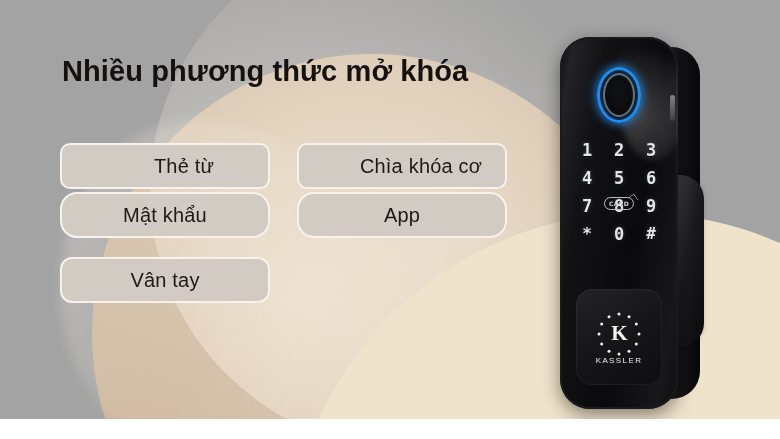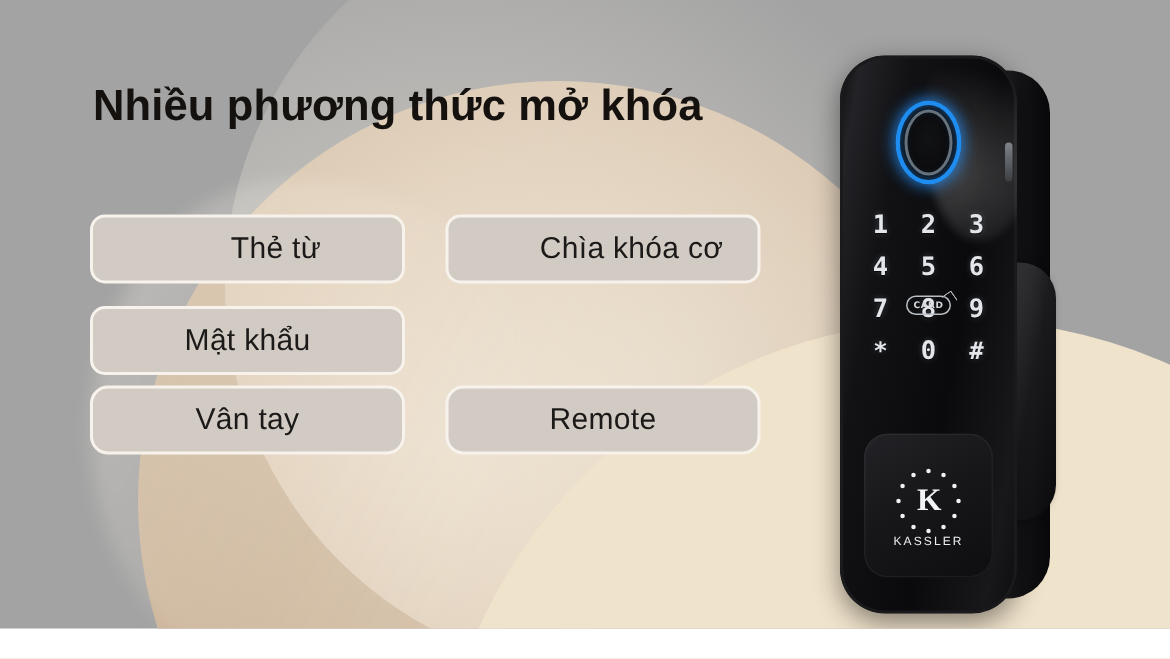--- a/index.html
+++ b/index.html
@@ -91,21 +91,21 @@
     justify-content: center;
     color: #1b1a18;
     font-size: 20px;
     font-weight: 400;
     letter-spacing: 0.2px;
     white-space: nowrap;
   }
   .col-left  { left: 60px;  width: 210px; }
   .col-right { left: 297px; width: 210px; text-align: right; }
   .row-1 { top: 143px; padding-left: 38px; }
-  .row-2 { top: 204px; }
+  .row-2 { top: 192px; border-radius: 17px; }
   .row-3 { top: 257px; border-radius: 12px; }
 
   
   #lock {
     position: absolute;
     left: 552px;
     top: 25px;
     width: 172px;
     height: 400px;
   }
@@ -327,22 +327,22 @@
   <div class="pill col-left row-2">
     <span>Mật khẩu</span>
   </div>
   <div class="pill col-left row-3">
     <span>Vân tay</span>
   </div>
 
   <div class="pill col-right row-1">
     <span>Chìa khóa cơ</span>
   </div>
-  <div class="pill col-right row-3">
-    <span>Remote</span>
+  <div class="pill col-right row-2">
+    <span>App</span>
   </div>
 
   <div id="lock">
 
     <div class="lock-side"></div>
     <div class="lock-handle"></div>
 
     <div class="lock-face">
 
       <div class="face-gloss"></div>

